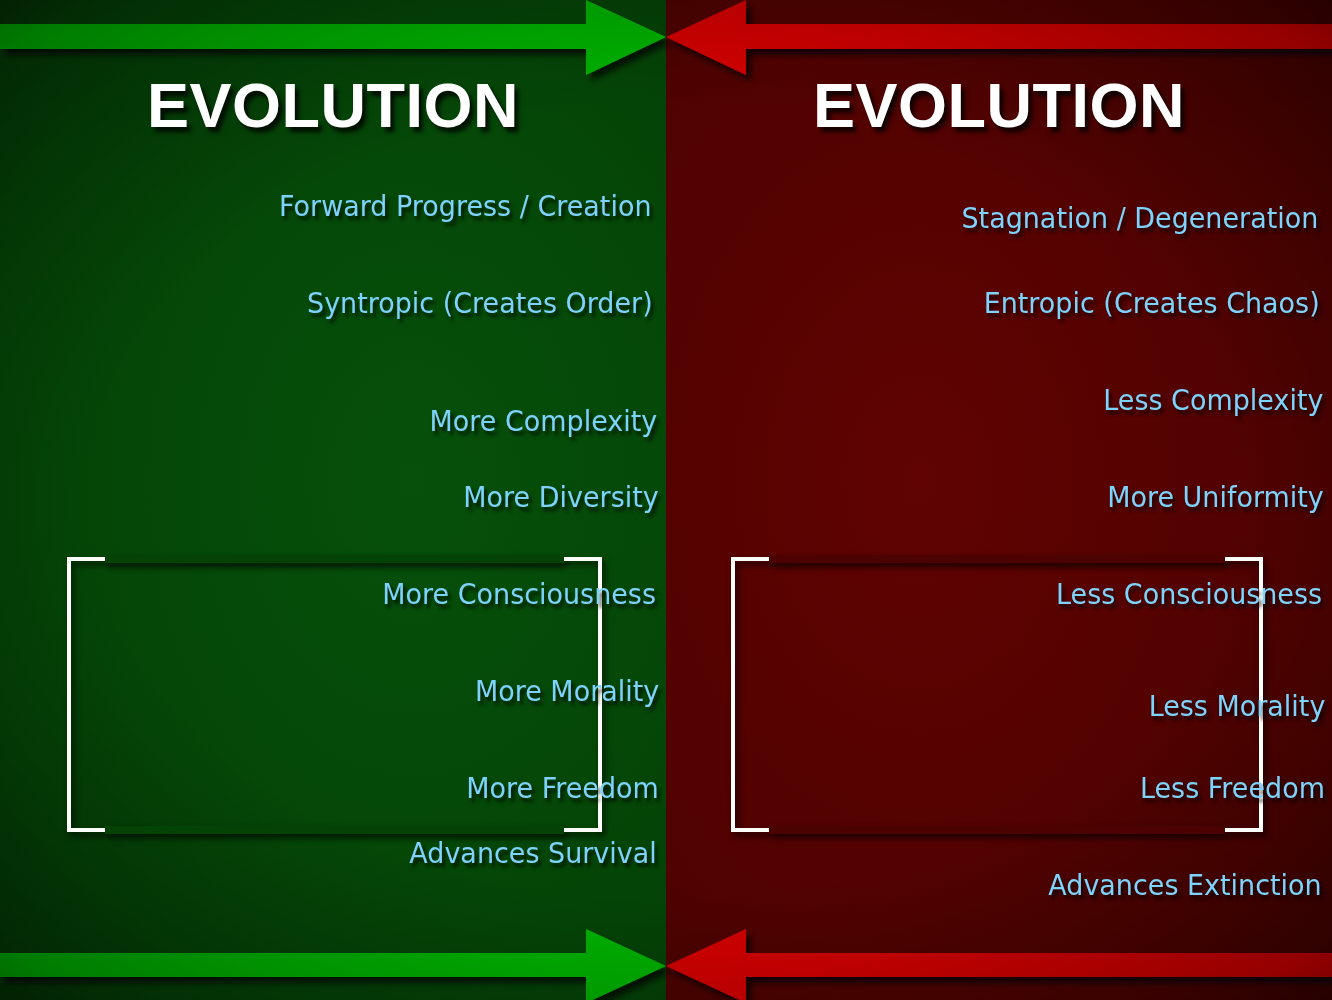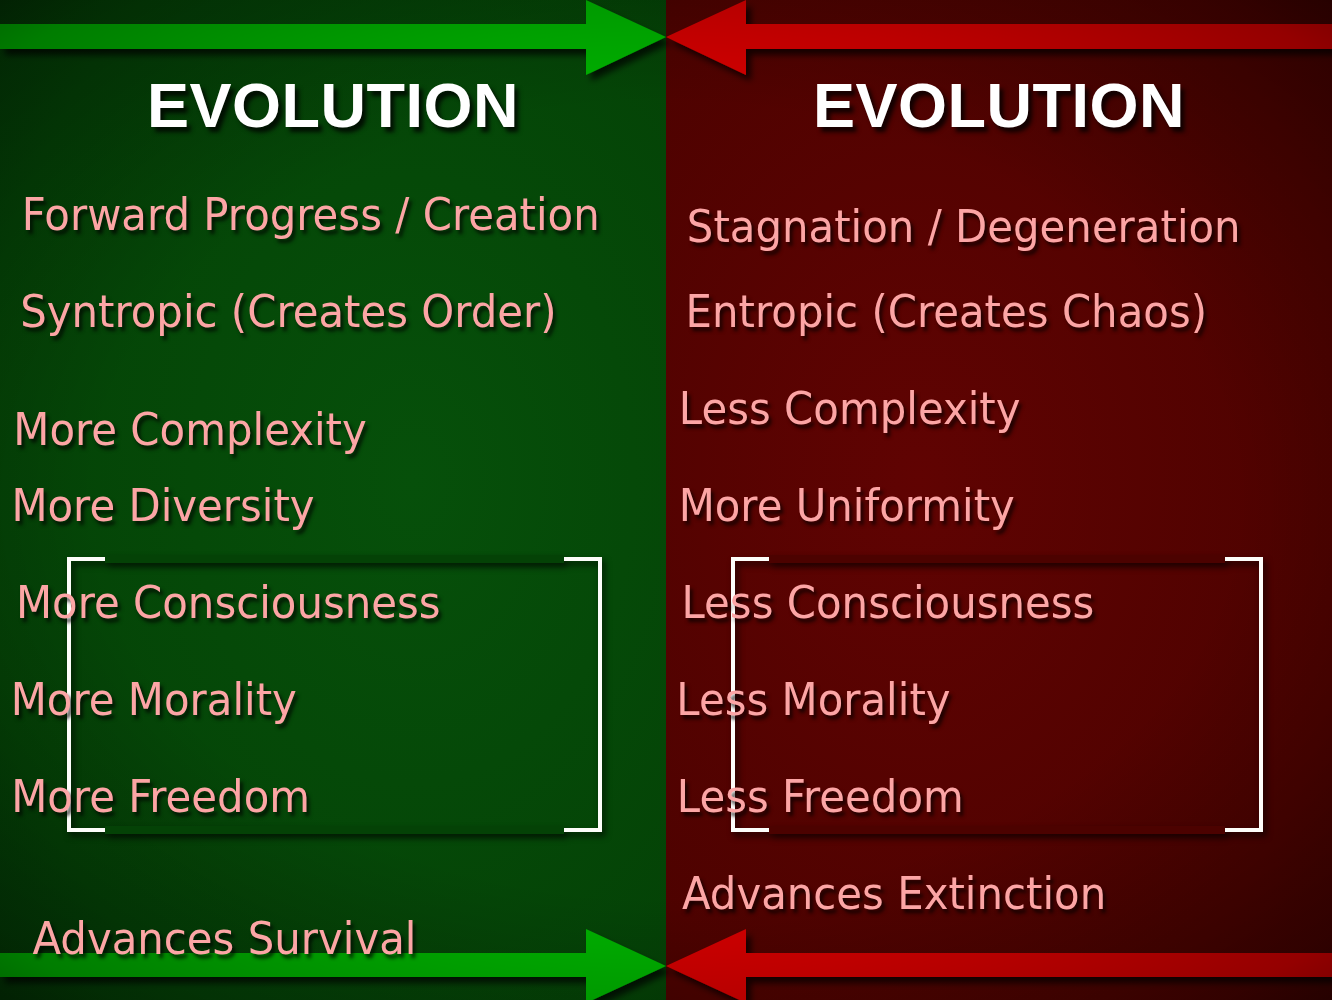--- a/index.html
+++ b/index.html
@@ -64,25 +64,25 @@
     letter-spacing: 0.5px;
     color: #ffffff;
     text-shadow: 4px 5px 4px rgba(0,0,0,0.78);
     white-space: nowrap;
     line-height: 1;
   }
 
   .row {
     position: absolute;
     left: 0; right: 0;
-    text-align: left;
-    color: #fca5a5;
+    text-align: right;
+    color: #7dd3fc;
     font-family: "DejaVu Sans", sans-serif;
     font-weight: 400;
-    font-size: 45px;
+    font-size: 29px;
     line-height: 1;
     white-space: nowrap;
     text-shadow: 3px 4px 4px rgba(0,0,0,0.72);
   }
   .row .txt { display: inline-block; transform: scaleX(0.93); transform-origin: center; }
 
   
   .bracket {
     position: absolute;
     border: 4px solid #fdfdfa;
@@ -149,35 +149,35 @@
       <div class="gap-bot"></div>
     </div>
 
     <div class="row" style="top:192px;"><span class="txt">Forward Progress / Creation</span></div>
     <div class="row" style="top:289px;"><span class="txt">Syntropic (Creates Order)</span></div>
     <div class="row" style="top:386px;margin-top:21px;"><span class="txt">More Complexity</span></div>
     <div class="row" style="top:483px;"><span class="txt">More Diversity</span></div>
     <div class="row" style="top:580px;"><span class="txt">More Consciousness</span></div>
     <div class="row" style="top:677px;"><span class="txt">More Morality</span></div>
     <div class="row" style="top:774px;"><span class="txt">More Freedom</span></div>
-    <div class="row" style="top:916px;padding-left:18px;"><span class="txt">Advances Survival</span></div>
+    <div class="row" style="top:839px;padding-left:18px;"><span class="txt">Advances Survival</span></div>
   </div>
 
   <div class="col right">
 
     <div class="title">EVOLUTION</div>
 
     <div class="bracket right-col" style="left:65px; top:557px; width:532px; height:275px;">
       <div class="gap-top"></div>
       <div class="gap-bot"></div>
     </div>
 
     <div class="row" style="top:204px;"><span class="txt">Stagnation / Degeneration</span></div>
     <div class="row" style="top:289px;"><span class="txt">Entropic (Creates Chaos)</span></div>
     <div class="row" style="top:386px;"><span class="txt">Less Complexity</span></div>
     <div class="row" style="top:483px;"><span class="txt">More Uniformity</span></div>
     <div class="row" style="top:580px;"><span class="txt">Less Consciousness</span></div>
-    <div class="row" style="top:677px;"><span class="txt">Less Morality</span></div>
+    <div class="row" style="top:692px;"><span class="txt">Less Morality</span></div>
     <div class="row" style="top:774px;"><span class="txt">Less Freedom</span></div>
     <div class="row" style="top:871px;"><span class="txt">Advances Extinction</span></div>
   </div>
 
 </div>
 
 </body></html>

